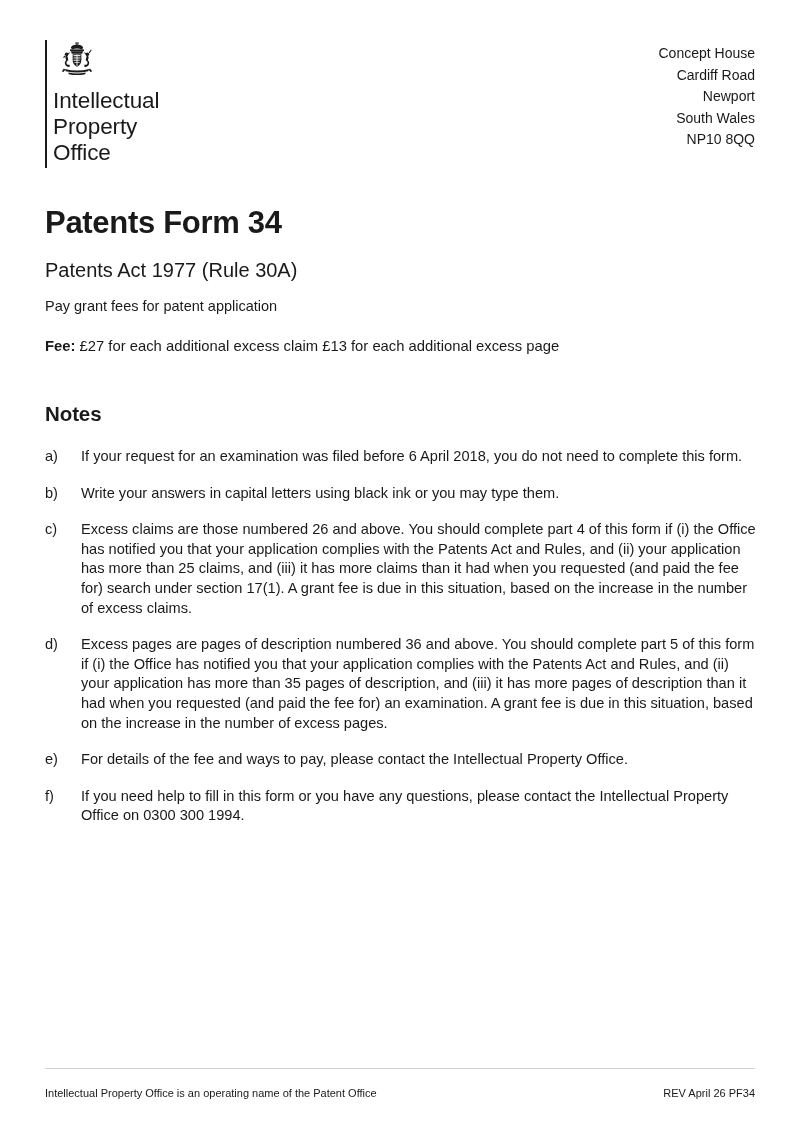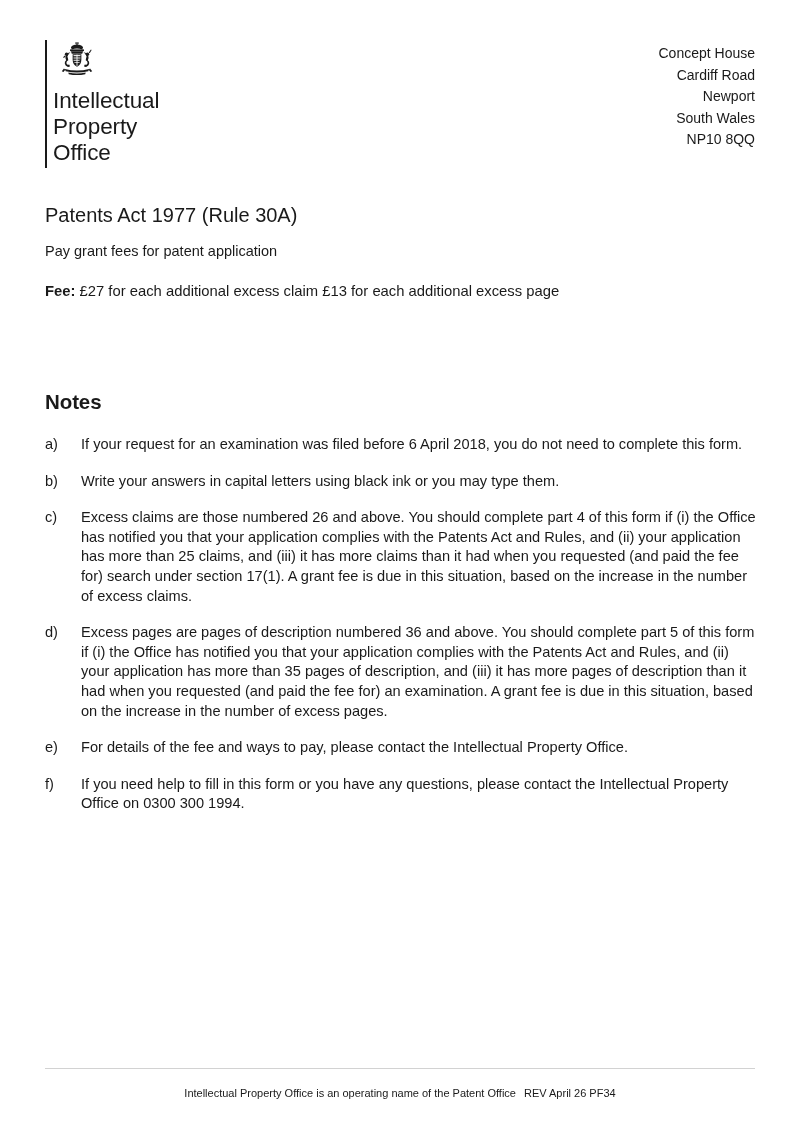--- a/index.html
+++ b/index.html
@@ -94,21 +94,21 @@
   }
   .fee-line {
     font-size: 14.8px;
     line-height: 20px;
   }
   .fee-line .fee-label { font-weight: bold; }
 
   
   .notes {
     position: absolute;
-    top: 390px;
+    top: 402px;
     left: 45px;
     right: 42px;
   }
   .notes-heading {
     font-size: 20.5px;
     font-weight: bold;
     letter-spacing: -0.1px;
     margin: 0 0 21px 0;
   }
   .note {
@@ -136,21 +136,21 @@
     top: 1068px;
     height: 1px;
     background: #d2d2d2;
   }
   .footer {
     position: absolute;
     left: 45px;
     right: 45px;
     top: 1086px;
     display: flex;
-    justify-content: center;
+    justify-content: space-between;
     align-items: baseline;
     font-size: 11px;
     line-height: 14px;
     color: #1a1a1a;
     gap: 8px;
   }
 </style>
 </head>
 <body>
 
@@ -201,20 +201,21 @@
       <div>Concept House</div>
       <div>Cardiff Road</div>
       <div>Newport</div>
       <div>South Wales</div>
       <div>NP10 8QQ</div>
     </div>
 
   </div>
 
   <div class="title-block">
+    <h1 class="form-title">Patents Form 34</h1>
     <div class="act-line">Patents Act 1977 (Rule 30A)</div>
     <div class="purpose-line">Pay grant fees for patent application</div>
     <div class="fee-line">
       <span class="fee-label">Fee:</span>
       <span>£27 for each additional excess claim £13 for each additional excess page</span>
     </div>
   </div>
 
   <div class="notes">
     <h2 class="notes-heading">Notes</h2>

